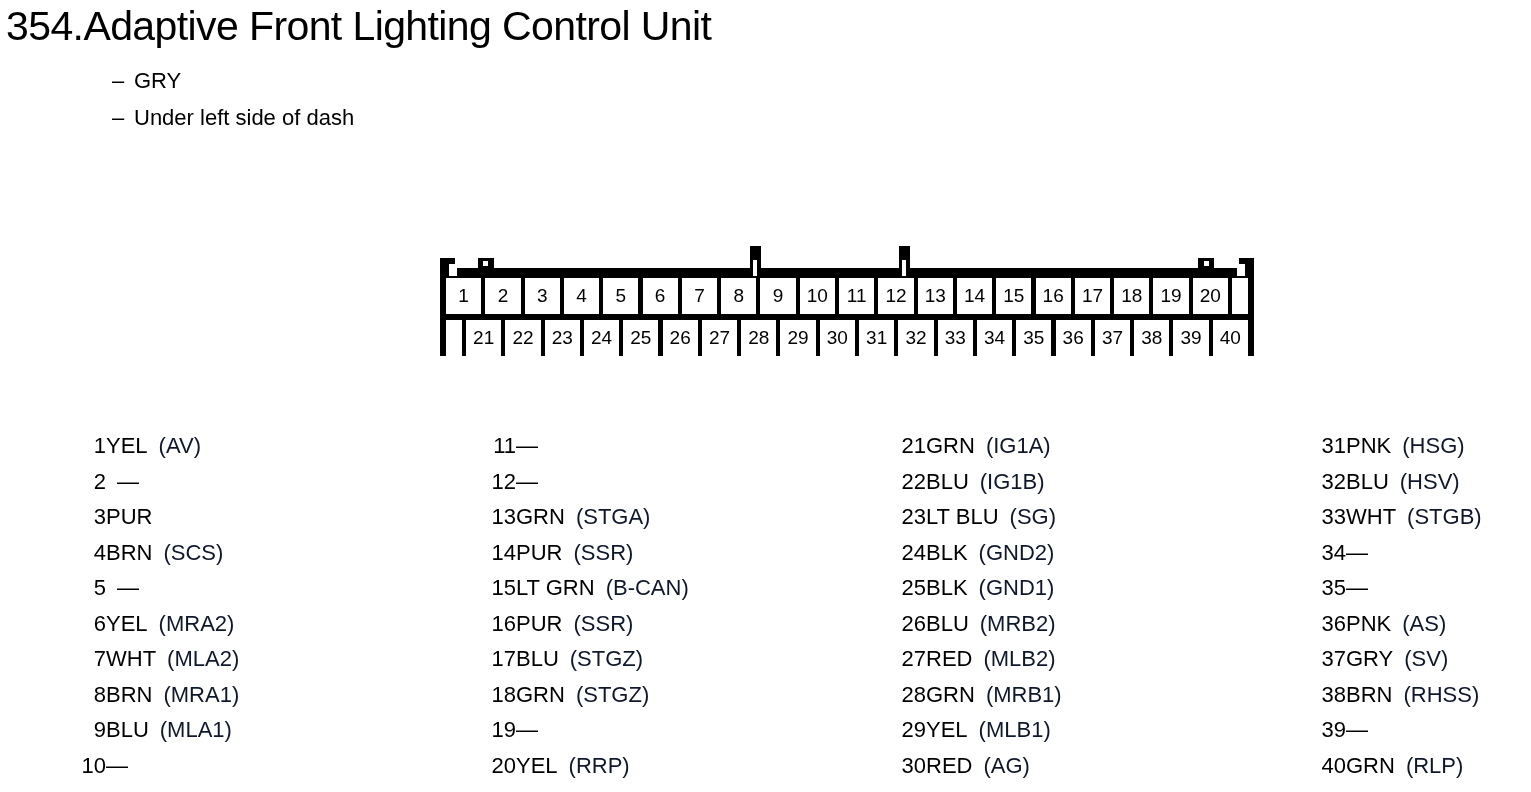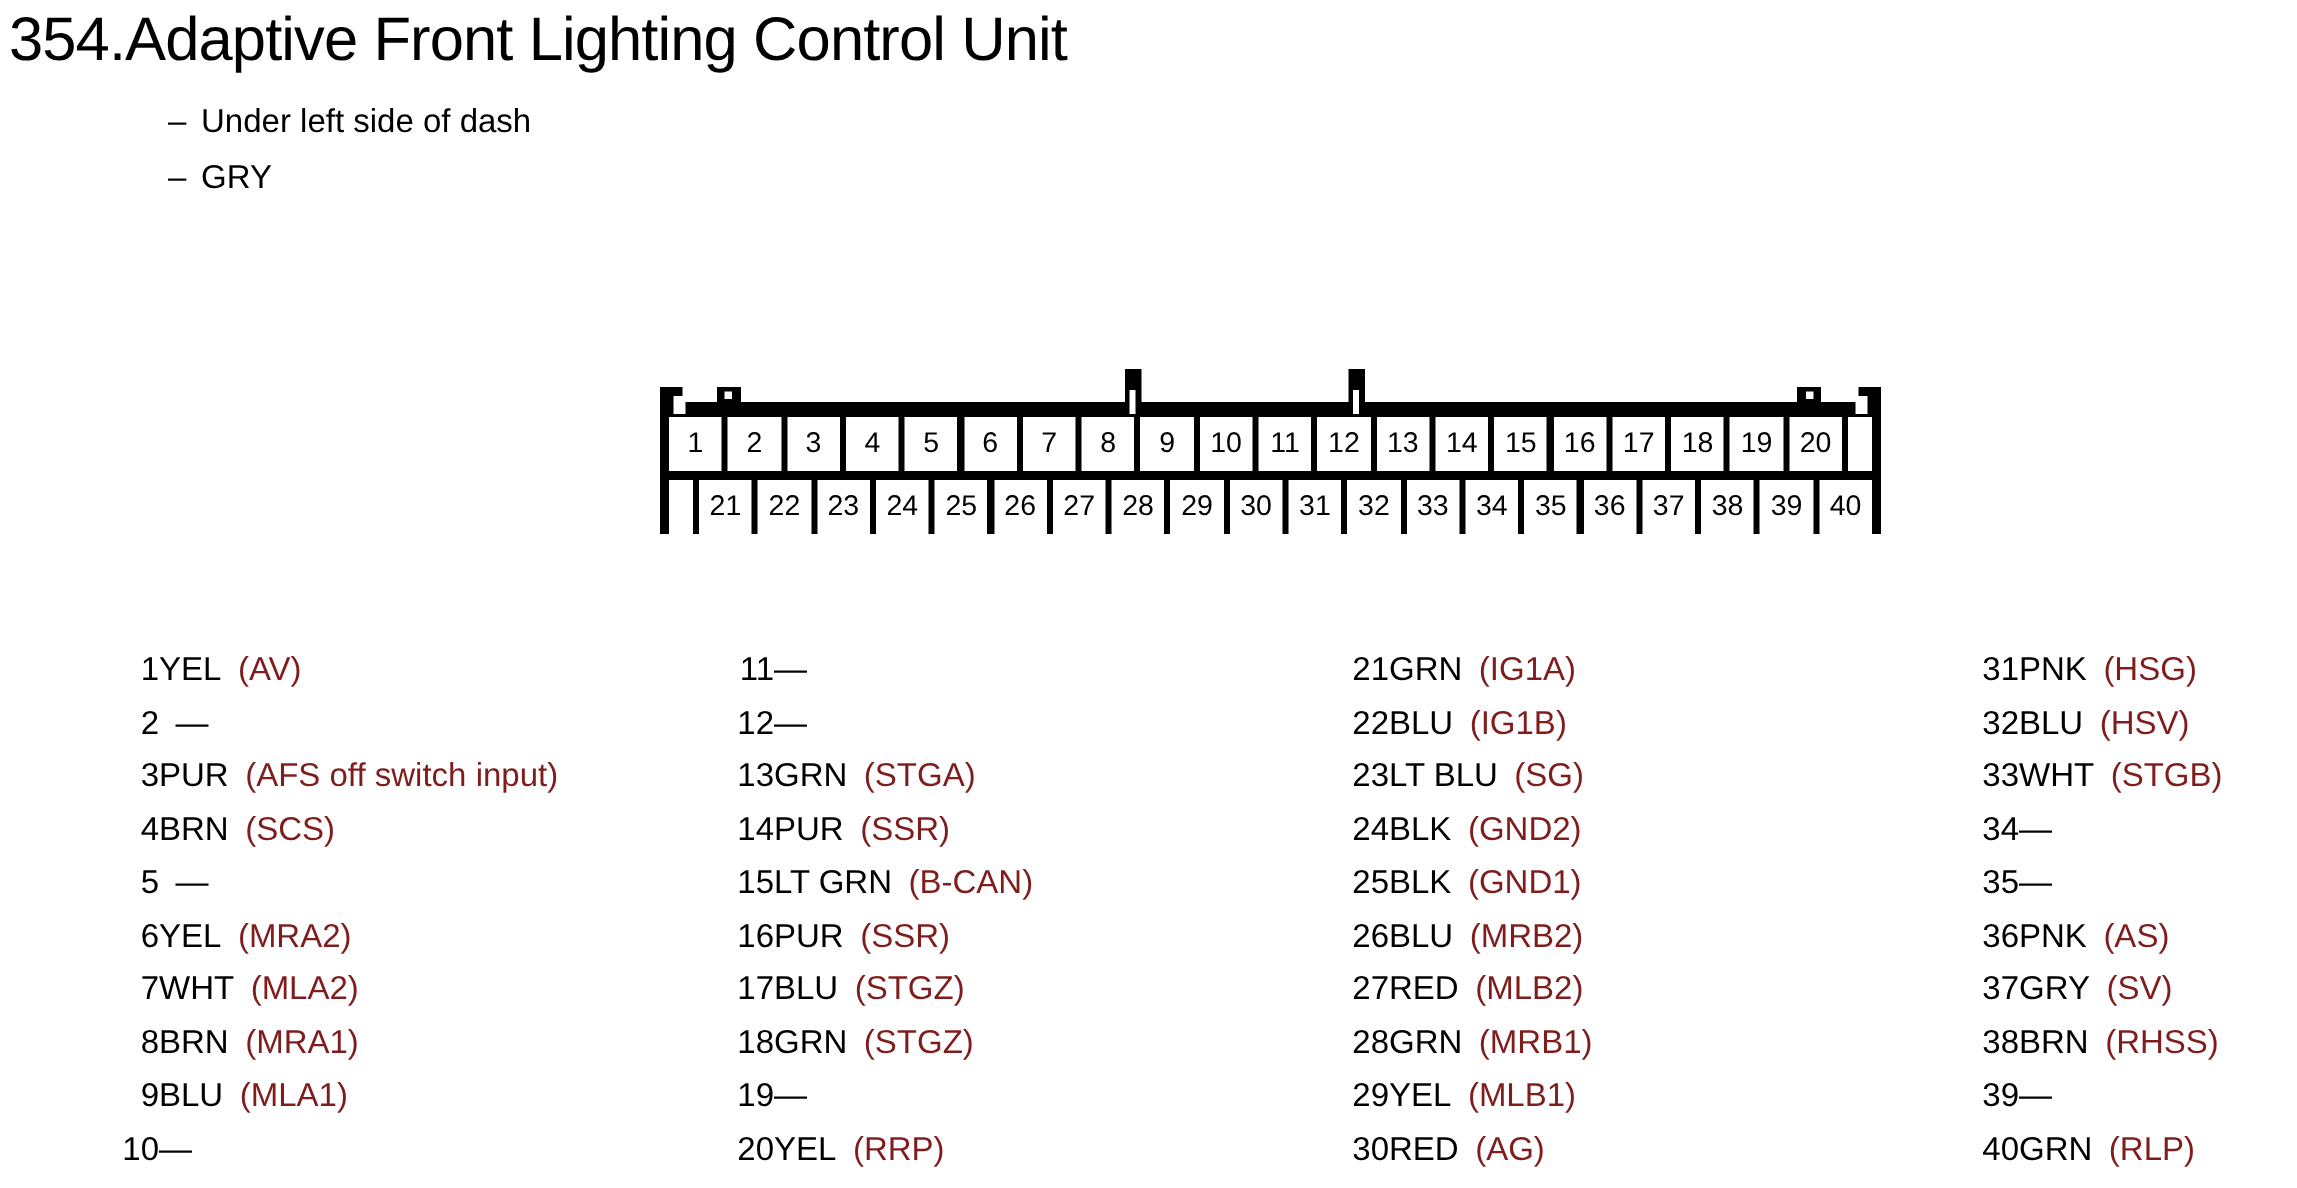--- a/index.html
+++ b/index.html
@@ -113,31 +113,31 @@
     display:flex;
     align-items:baseline;
   }
   .pin-num{
     display:inline-block;
     min-width:28px;
     text-align:right;
     color:#000000;
   }
   .pin-wire{color:#000000;}
-  .pin-sig{color:#7f1d1d;padding-left:11px;}
+  .pin-sig{color:#0f172a;padding-left:11px;}
   .pin-none{color:#000000;padding-left:0px;}
 </style>
 </head>
 <body>
 
 <div id="page-title">354.Adaptive Front Lighting Control Unit</div>
 
 <div id="notes">
+    <div class="note-line"><span class="note-dash">–</span><span>GRY</span></div>
     <div class="note-line"><span class="note-dash">–</span><span>Under left side of dash</span></div>
-    <div class="note-line"><span class="note-dash">–</span><span>GRY</span></div>
   </div>
 
 <div id="connector">
   <div id="conn-body"></div>
 
   <div id="latch-post-left" class="latch-post"></div>
   <div id="latch-post-right" class="latch-post"></div>
   <div id="latch-bar"></div>
   <div id="latch-gap-left" class="latch-gap"></div>
   <div id="latch-gap-right" class="latch-gap"></div>
@@ -207,21 +207,20 @@
         <span class="pin-sig">(AV)</span>
       </div>
       <div class="pin-entry">
         <span class="pin-num">2</span>
         <span class="pin-wire"></span>
         <span class="pin-sig pin-none" style="padding-left: 11px; color: rgb(0, 0, 0);">—</span>
       </div>
       <div class="pin-entry">
         <span class="pin-num">3</span>
         <span class="pin-wire">PUR</span>
-        <span class="pin-sig">(AFS off switch input)</span>
       </div>
       <div class="pin-entry">
         <span class="pin-num">4</span>
         <span class="pin-wire">BRN</span>
         <span class="pin-sig">(SCS)</span>
       </div>
       <div class="pin-entry">
         <span class="pin-num">5</span>
         <span class="pin-wire"></span>
         <span class="pin-sig pin-none" style="padding-left: 11px; color: rgb(0, 0, 0);">—</span>

